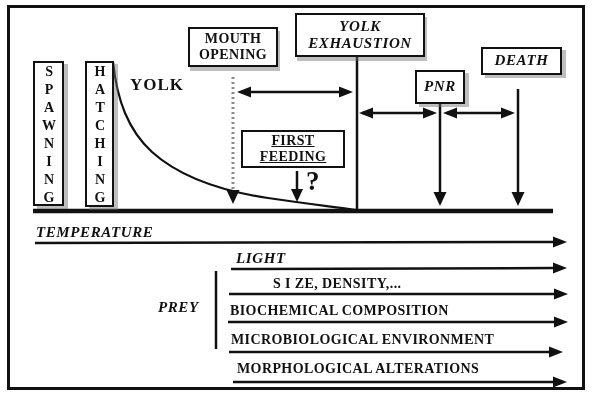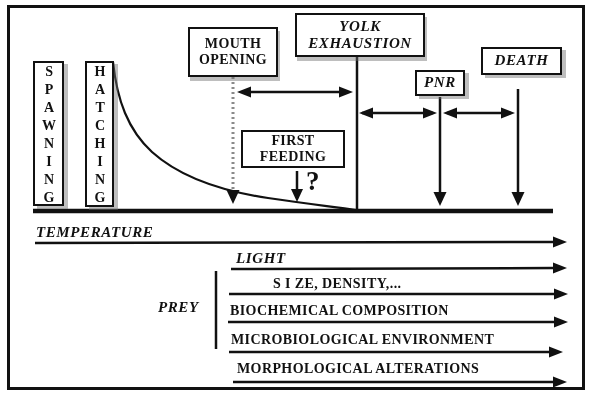--- a/index.html
+++ b/index.html
@@ -97,28 +97,29 @@
       <polygon points="553,376.5 553,387.5 567,382" fill="#111"></polygon>
     </g>
 
     <line x1="216" y1="271" x2="216" y2="349" stroke="#111" stroke-width="2.5"></line>
   </svg>
 
   <div class="box vbox shadow-rb" style="left:33px;top:61px;width:31px;height:145px;">SPAWNING</div>
 
   <div class="box vbox shadow-rb" style="left:85px;top:61px;width:29px;height:146px;">HATCHING</div>
 
+  <div class="lbl" style="left:130px;top:75px;font-size:17px;letter-spacing:1px;">YOLK</div>
 
-  <div class="box f14 shadow-b" style="left:188px;top:27px;width:90px;height:50px;padding:2px 6px;">MOUTH OPENING</div>
+  <div class="box f14 shadow-b" style="left:188px;top:27px;width:90px;height:40px;padding:2px 6px;">MOUTH OPENING</div>
 
   <div class="box f15 shadow-b" style="left:295px;top:13px;width:130px;height:44px;padding:2px 8px;">YOLK EXHAUSTION</div>
 
-  <div class="box f14" style="left:241px;top:130px;width:104px;height:38px;padding:14px 10px;">FIRST FEEDING</div>
+  <div class="box f14" style="left:241px;top:130px;width:104px;height:38px;padding:14px 10px;text-decoration:underline;">FIRST FEEDING</div>
 
-  <div class="box f15 shadow-rb" style="left:415px;top:70px;width:50px;height:26px;">PNR</div>
+  <div class="box f15 shadow-rb" style="left:415px;top:70px;width:50px;height:34px;">PNR</div>
 
   <div class="box f15 shadow-rb" style="left:481px;top:47px;width:81px;height:28px;">DEATH</div>
 
   <div class="lbl" style="left:306px;top:166px;font-size:27px;">?</div>
 
   <div class="lbl f15" style="left:36px;top:224px;">TEMPERATURE</div>
 
   <div class="lbl f15" style="left:236px;top:250px;">LIGHT</div>
 
   <div class="lbl f15" style="left:158px;top:299px;">PREY</div>

